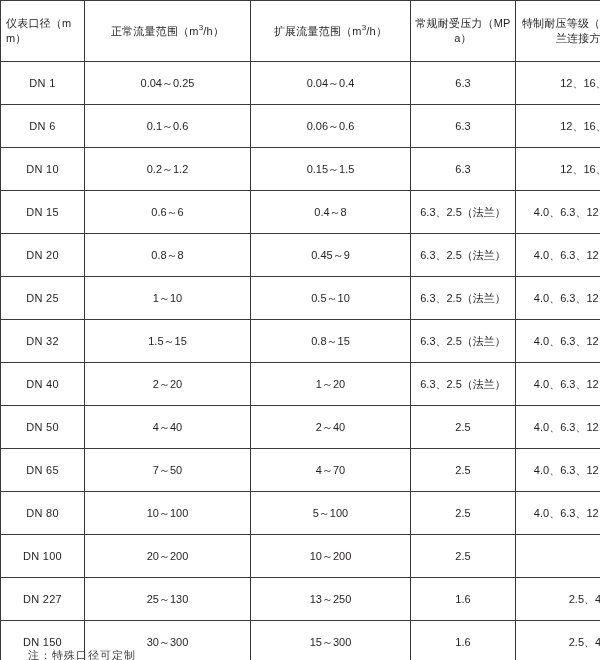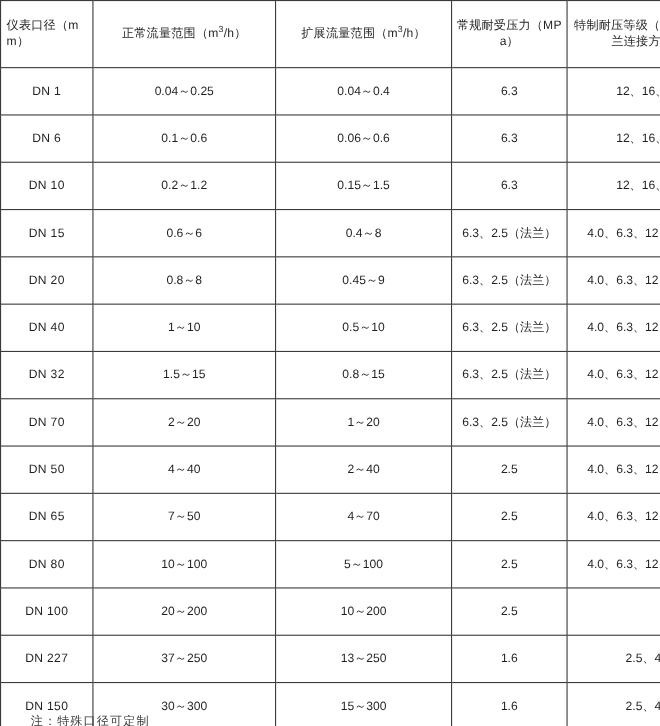--- a/index.html
+++ b/index.html
@@ -140,35 +140,35 @@
         <td>4.0、6.3、12、16、25</td>
       </tr>
       <tr>
         <td class="dn">DN 20</td>
         <td>0.8～8</td>
         <td>0.45～9</td>
         <td>6.3、2.5（法兰）</td>
         <td>4.0、6.3、12、16、25</td>
       </tr>
       <tr>
-        <td class="dn">DN 40</td>
+        <td class="dn">DN 25</td>
         <td>1～10</td>
         <td>0.5～10</td>
         <td>6.3、2.5（法兰）</td>
         <td>4.0、6.3、12、16、25</td>
       </tr>
       <tr>
         <td class="dn">DN 32</td>
         <td>1.5～15</td>
         <td>0.8～15</td>
         <td>6.3、2.5（法兰）</td>
         <td>4.0、6.3、12、16、25</td>
       </tr>
       <tr>
-        <td class="dn">DN 70</td>
+        <td class="dn">DN 40</td>
         <td>2～20</td>
         <td>1～20</td>
         <td>6.3、2.5（法兰）</td>
         <td>4.0、6.3、12、16、25</td>
       </tr>
       <tr>
         <td class="dn">DN 50</td>
         <td>4～40</td>
         <td>2～40</td>
         <td>2.5</td>
@@ -190,21 +190,21 @@
       </tr>
       <tr>
         <td class="dn">DN 100</td>
         <td>20～200</td>
         <td>10～200</td>
         <td>2.5</td>
         <td></td>
       </tr>
       <tr>
         <td class="dn">DN 227</td>
-        <td>37～250</td>
+        <td>25～130</td>
         <td>13～250</td>
         <td>1.6</td>
         <td>2.5、4.0</td>
       </tr>
       <tr>
         <td class="dn">DN 150</td>
         <td>30～300</td>
         <td>15～300</td>
         <td>1.6</td>
         <td>2.5、4.0</td>

